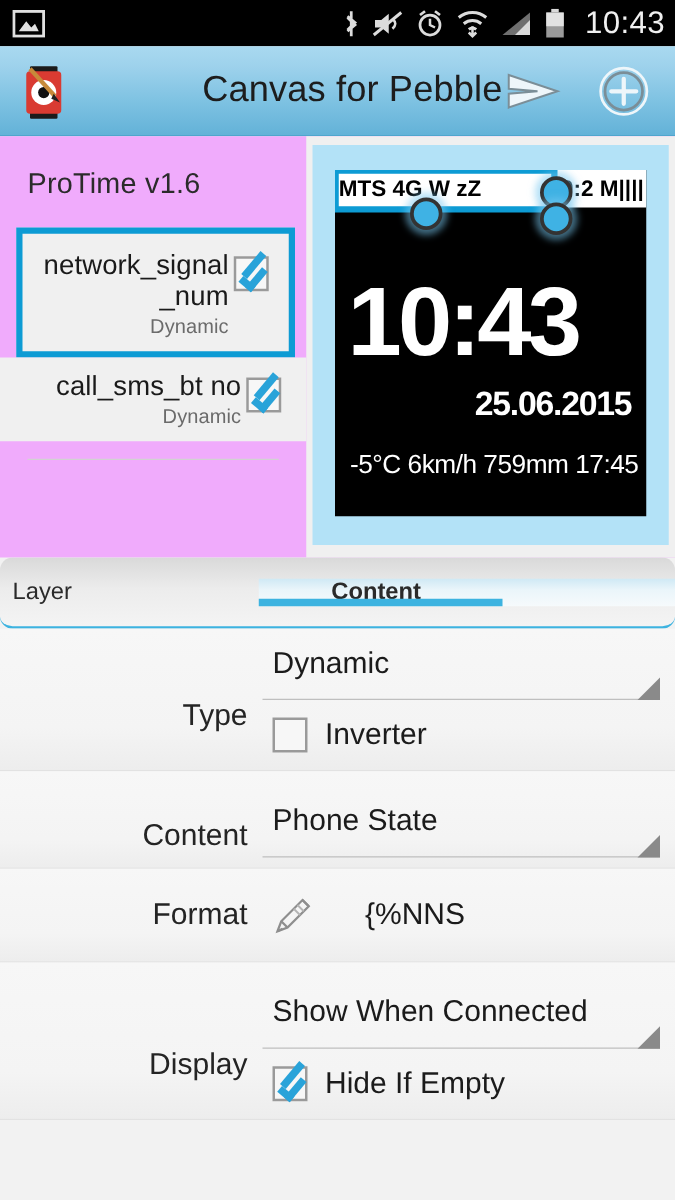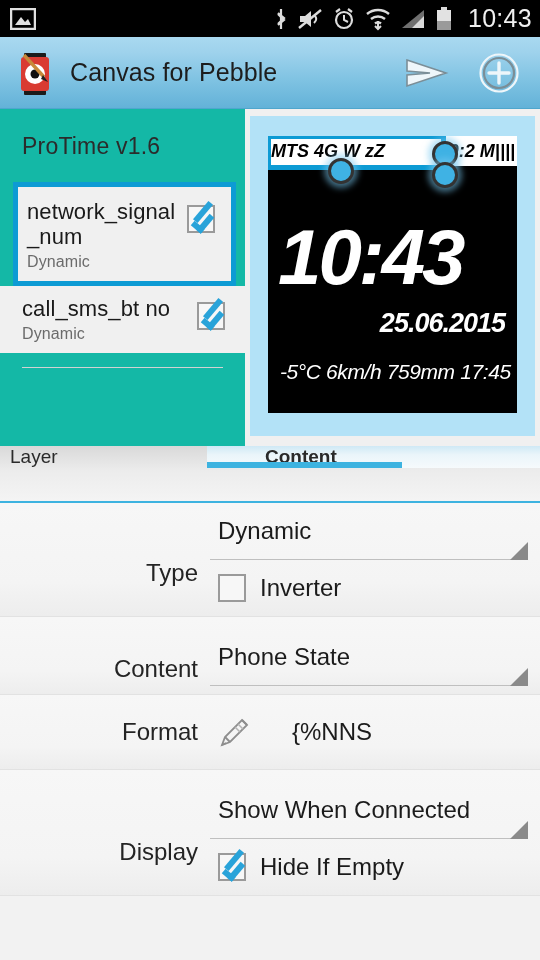--- a/index.html
+++ b/index.html
@@ -22,33 +22,33 @@
   .ic{display:inline-block;line-height:0;}
 
   
   .actionbar{
     height:72px;
     background:linear-gradient(180deg,#a9d9f0 0%,#9ed2ec 22%,#7ec2e2 62%,#63b2d8 100%);
     display:flex;align-items:center;padding:0 14px 0 18px;box-sizing:border-box;
     border-bottom:1px solid #4fa6cd;
   }
   .app-icon{width:36px;height:44px;position:relative;flex:0 0 auto;margin-right:16px;}
-  .ab-title{font-size:25px;color:#1d1d1d;flex:1;letter-spacing:0.1px;}
+  .ab-title{font-size:29px;color:#1d1d1d;flex:1;letter-spacing:0.1px;text-align:right;}
   .ab-actions{display:flex;align-items:center;gap:28px;padding-right:6px;}
 
   
   .upper{
-    position:relative;height:337px;background:#14b8a6;
+    position:relative;height:337px;background:#f0abfc;
     display:flex;box-sizing:border-box;
   }
   .layerpane{width:245px;flex:0 0 auto;position:relative;}
   .pane-title{
     font-size:23px;color:#2b2b2b;padding:24px 0 0 22px;letter-spacing:0.2px;
   }
-  .layer-list{margin-top:22px;}
+  .layer-list{margin-top:22px;text-align:right;}
   .layer-item{
     position:relative;box-sizing:border-box;
     padding:10px 14px 10px 22px;
     display:flex;align-items:flex-start;
     background:#f0f0f0;
   }
   .layer-item.selected{
     border:5px solid #0d9bd4;
     margin:0 9px 0 13px;
     padding:12px 10px 10px 9px;
@@ -78,21 +78,20 @@
   
   .previewpane{
     flex:1;position:relative;background:#f0f0f0;
     display:flex;align-items:flex-start;justify-content:flex-start;
     padding:7px 0 0 5px;box-sizing:border-box;
   }
   .watch-frame{
     width:285px;height:320px;background:#b3e2f7;
     position:relative;box-sizing:border-box;
     padding:20px 18px 24px 18px;
-    font-style:italic;
   }
   .watch-screen{
     width:249px;height:277px;background:#000;position:relative;overflow:hidden;
     font-family:"DejaVu Sans Mono","Liberation Mono",monospace;
   }
   .w-topbar{
     position:absolute;left:0;top:0;width:249px;height:30px;background:#fff;
     color:#000;display:flex;align-items:center;
     font-size:18px;font-weight:700;white-space:nowrap;
     font-family:"Liberation Sans","DejaVu Sans",sans-serif;
@@ -124,23 +123,23 @@
     position:absolute;right:12px;top:172px;color:#fff;font-size:27px;font-weight:700;
     letter-spacing:-1px;font-family:"Liberation Sans","DejaVu Sans",sans-serif;
   }
   .w-weather{
     position:absolute;left:12px;bottom:29px;color:#fff;font-size:21px;
     letter-spacing:-0.4px;font-family:"Liberation Sans","DejaVu Sans",sans-serif;
   }
 
   
   .tabbar{
-    height:55px;display:flex;align-items:flex-start;
+    height:55px;display:flex;align-items:center;
     background:linear-gradient(180deg,#d9d9d9 0%,#ececec 45%,#f4f4f4 100%);
-    border-bottom:2px solid #3db3e0;position:relative;
+    border-bottom:2px solid #3db3e0;position:relative;border-radius:10px;
   }
   .tab{
     display:flex;align-items:center;box-sizing:border-box;position:relative;
     font-size:19px;color:#2a2a2a;
   }
   .tab.t-layer{width:207px;padding-left:10px;}
   .tab.t-content{flex:1;justify-content:flex-start;padding-left:58px;font-weight:700;}
   .tab.active{background:linear-gradient(180deg,#cfe9f5 0%,#eaf5fa 40%,#f6fafc 100%);}
   .tab.active::after{
     content:"";position:absolute;left:0;right:138px;bottom:0;height:6px;background:#3db3e0;

